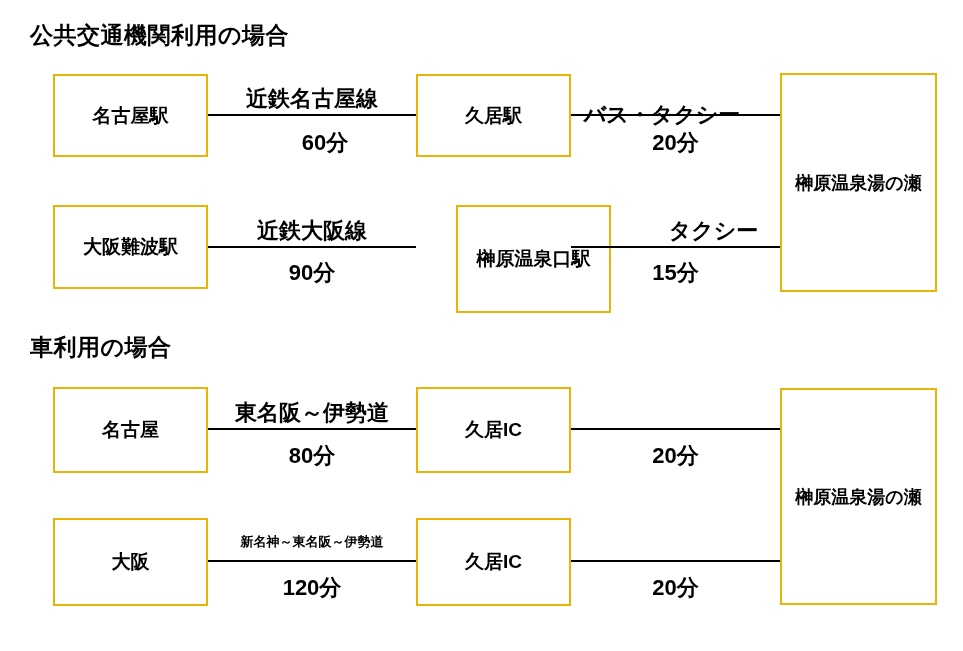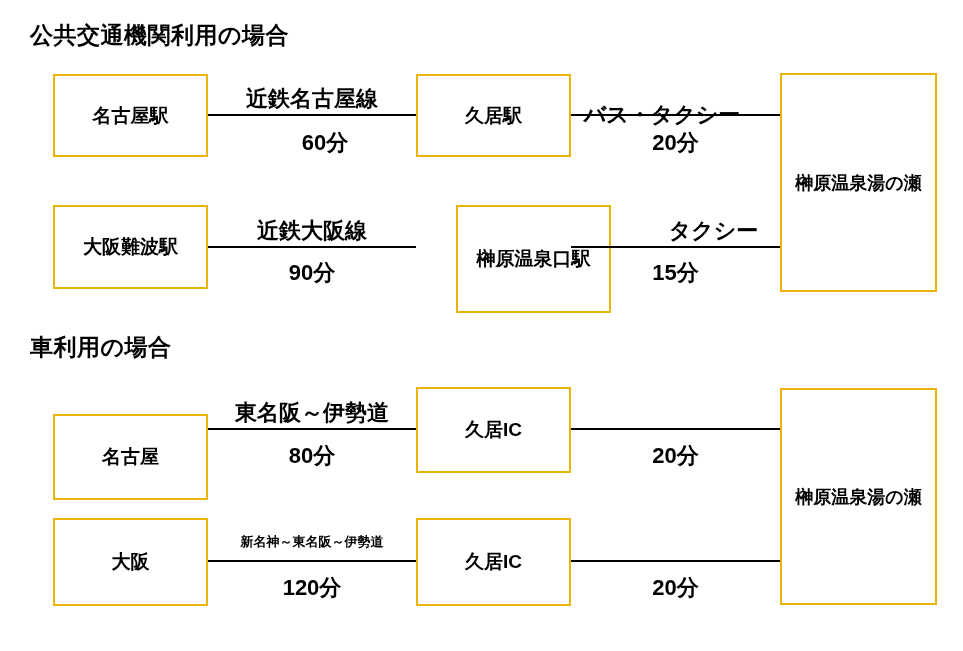--- a/index.html
+++ b/index.html
@@ -68,21 +68,21 @@
   <div class="leg-label" style="left:208px; top:258px; width:208px;">90分</div>
   <div class="box" style="left:416px; top:205px; width:155px; height:108px;margin-left:40px;">榊原温泉口駅</div>
   <div class="hline" style="left:571px; top:246px; width:209px;"></div>
   <div class="leg-label" style="left:571px; top:216px; width:235px;padding-left:25px;">タクシー</div>
   <div class="leg-label" style="left:571px; top:258px; width:209px;">15分</div>
 
   <div class="box" style="left:780px; top:73px; width:157px; height:219px; font-size:18px;">榊原温泉湯の瀬</div>
 
   <div class="title" style="left:30px; top:332px;">車利用の場合</div>
 
-  <div class="box" style="left:53px; top:387px; width:155px; height:86px;margin-top:27px;">名古屋</div>
+  <div class="box" style="left:53px; top:387px; width:155px; height:86px;">名古屋</div>
   <div class="hline" style="left:208px; top:428px; width:208px;"></div>
   <div class="leg-label" style="left:208px; top:398px; width:208px;">東名阪～伊勢道</div>
   <div class="leg-label" style="left:208px; top:441px; width:208px;">80分</div>
   <div class="box" style="left:416px; top:387px; width:155px; height:86px;">久居IC</div>
   <div class="hline" style="left:571px; top:428px; width:209px;"></div>
   <div class="leg-label" style="left:571px; top:398px; width:209px;"></div>
   <div class="leg-label" style="left:571px; top:441px; width:209px;">20分</div>
 
   <div class="box" style="left:53px; top:518px; width:155px; height:88px;">大阪</div>
   <div class="hline" style="left:208px; top:560px; width:208px;"></div>

